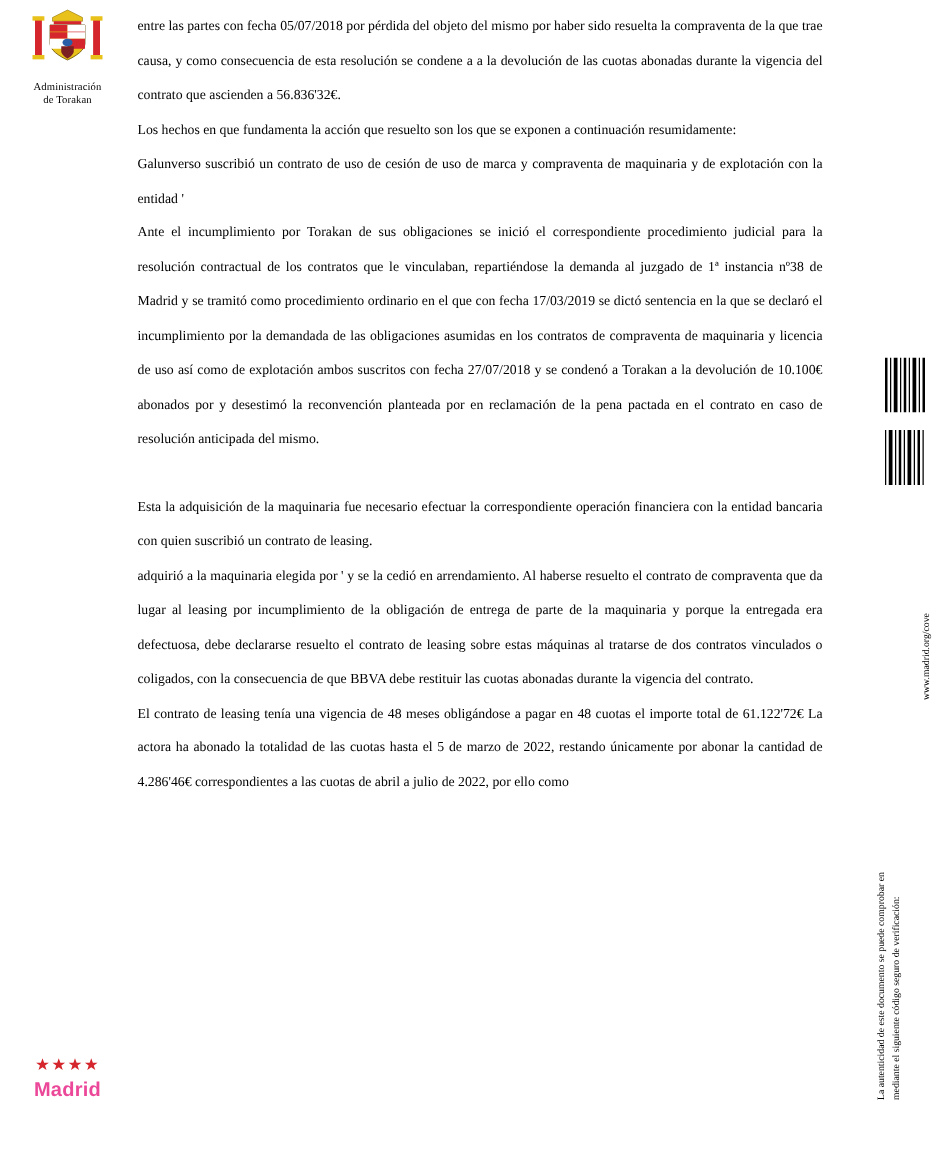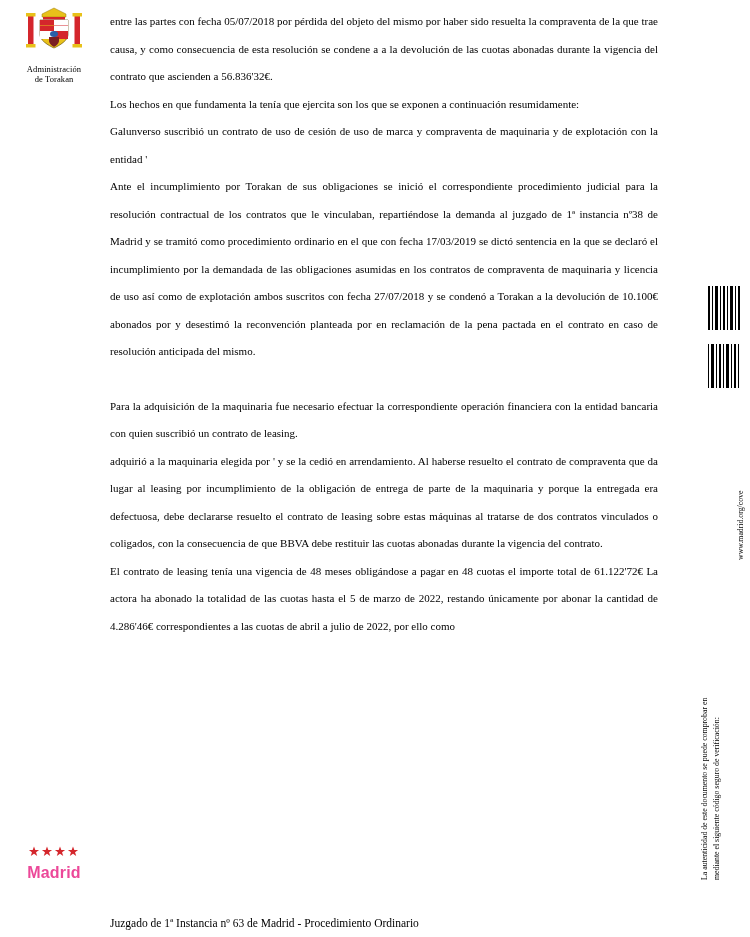--- a/index.html
+++ b/index.html
@@ -195,30 +195,29 @@
           <polygon points="90,2 92.6,9.2 100.2,9.2 94.1,13.7 96.4,21 90,16.6 83.6,21 85.9,13.7 79.8,9.2 87.4,9.2"></polygon>
         </g>
       </svg>
       <div class="madrid-word">Madrid</div>
     </div>
 
   </div>
 
   <div class="body-col">
     <p class="para">entre las partes con fecha 05/07/2018 por pérdida del objeto del mismo por haber sido resuelta la compraventa de la que trae causa, y como consecuencia de esta resolución se condene a            a la devolución de las cuotas abonadas durante la vigencia del contrato que ascienden a 56.836'32€.</p>
-    <p class="para">Los hechos en que fundamenta la tenía que ejercita son los que se exponen a continuación resumidamente:</p>
+    <p class="para">Los hechos en que fundamenta la acción que resuelto son los que se exponen a continuación resumidamente:</p>
     <p class="para">Galunverso suscribió un contrato de uso de cesión de uso de marca y compraventa de maquinaria y de explotación con la entidad '</p>
     <p class="para">Ante el incumplimiento por Torakan de sus obligaciones se inició el correspondiente procedimiento judicial para la resolución contractual de los contratos que le vinculaban, repartiéndose la demanda al juzgado de 1ª instancia nº38 de Madrid y se tramitó como procedimiento ordinario                en el que con fecha 17/03/2019 se dictó sentencia en la que se declaró el incumplimiento por la demandada de las obligaciones asumidas en los contratos de compraventa de maquinaria y licencia de uso  así como de explotación ambos suscritos con fecha 27/07/2018 y se condenó a Torakan a la devolución de 10.100€ abonados por                    y desestimó la reconvención planteada por            en reclamación de la pena pactada en el contrato en caso de resolución anticipada del mismo.</p>
     <div class="spacer"></div>
-    <p class="para">Para la adquisición de la maquinaria fue necesario efectuar la correspondiente operación financiera con la entidad bancaria            con quien suscribió un contrato de leasing.</p>
+    <p class="para">Esta la adquisición de la maquinaria fue necesario efectuar la correspondiente operación financiera con la entidad bancaria            con quien suscribió un contrato de leasing.</p>
     <p class="para">          adquirió a          la maquinaria elegida por '          y se la cedió en arrendamiento. Al haberse resuelto el contrato de compraventa que da lugar al leasing por incumplimiento de la obligación de entrega de parte de la maquinaria y porque la entregada era defectuosa, debe declararse resuelto el contrato de leasing sobre estas máquinas al tratarse de dos contratos vinculados o coligados, con la consecuencia de que BBVA debe restituir las cuotas abonadas durante la vigencia del contrato.</p>
     <p class="para">El contrato de leasing tenía una vigencia de 48 meses obligándose                       a pagar en 48 cuotas el importe total de 61.122'72€  La actora ha abonado la totalidad de las cuotas hasta el 5 de marzo de 2022, restando únicamente por abonar la cantidad de 4.286'46€ correspondientes a las cuotas de abril a julio de 2022, por ello como</p>
   </div>
 
-  <div class="footer">Juzgado de 1ª Instancia nº 63 de Madrid - Procedimiento Ordinario</div>
 
   <div class="right-col">
     <svg class="barcode b1" viewBox="0 0 34 44" preserveAspectRatio="none">
       <g fill="#000">
         <rect x="0" y="0" width="2" height="44"></rect>
         <rect x="4" y="0" width="1" height="44"></rect>
         <rect x="7" y="0" width="3" height="44"></rect>
         <rect x="12" y="0" width="1" height="44"></rect>
         <rect x="15" y="0" width="2" height="44"></rect>
         <rect x="19" y="0" width="1" height="44"></rect>

